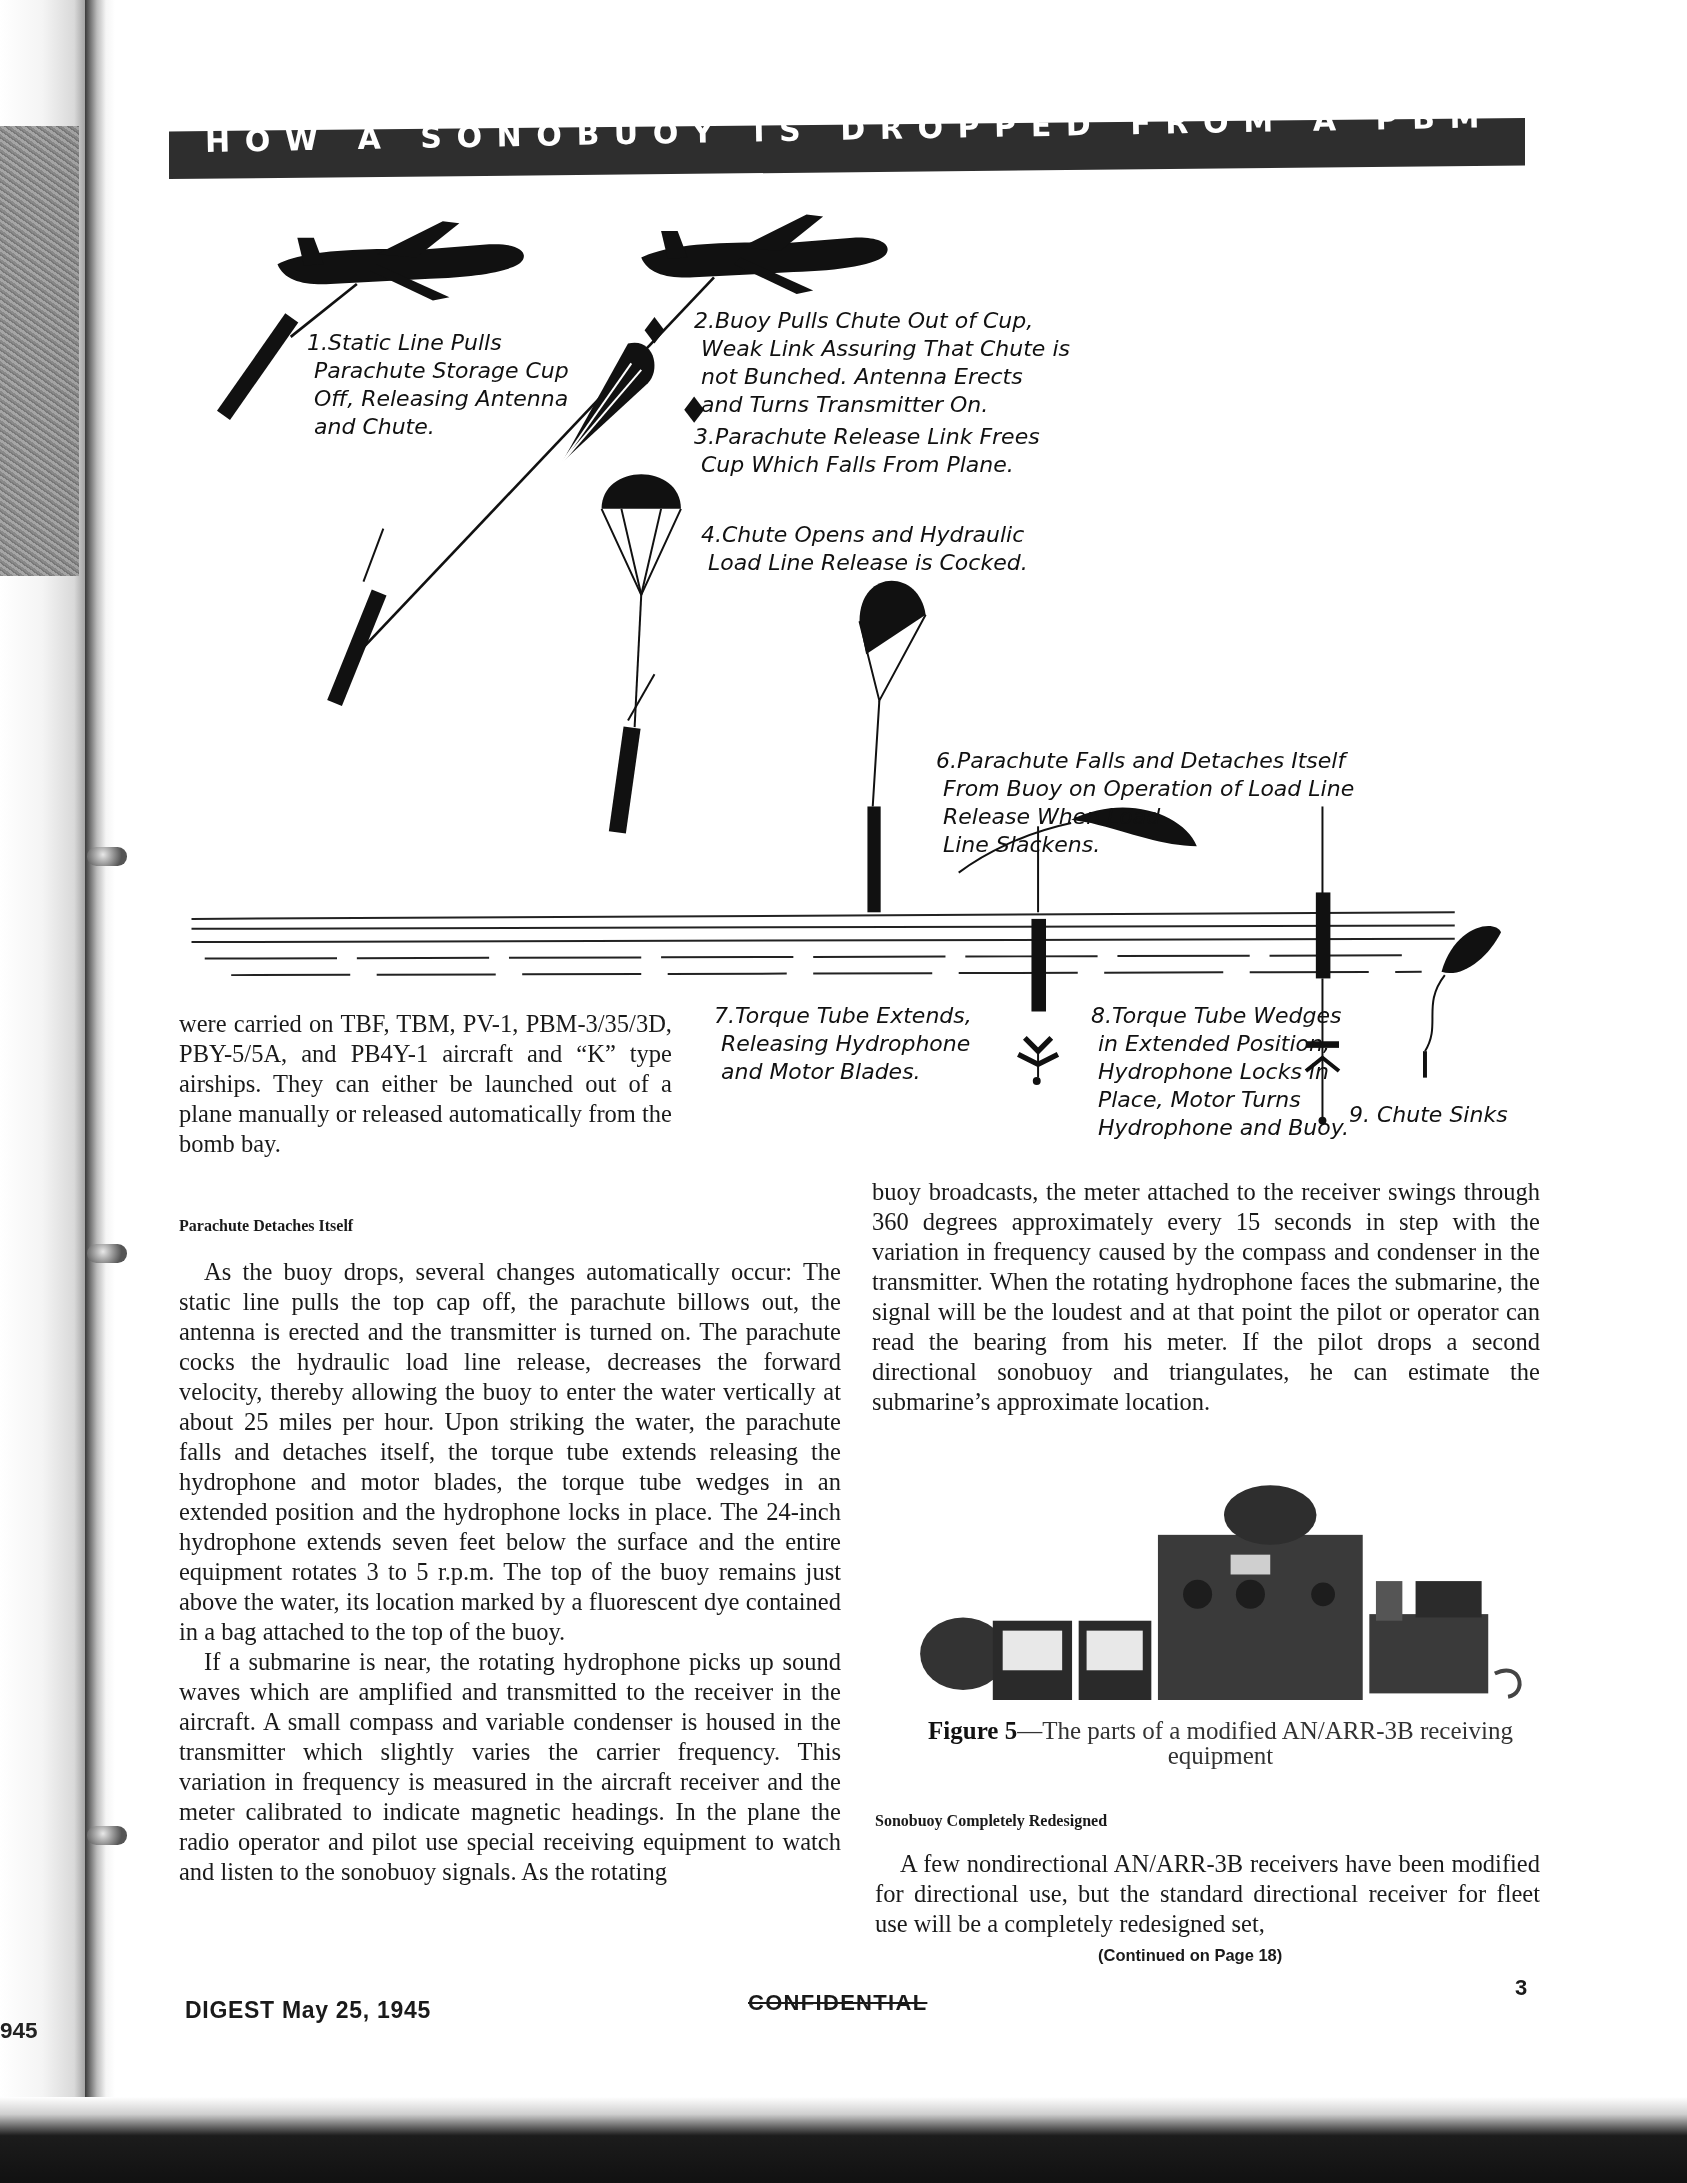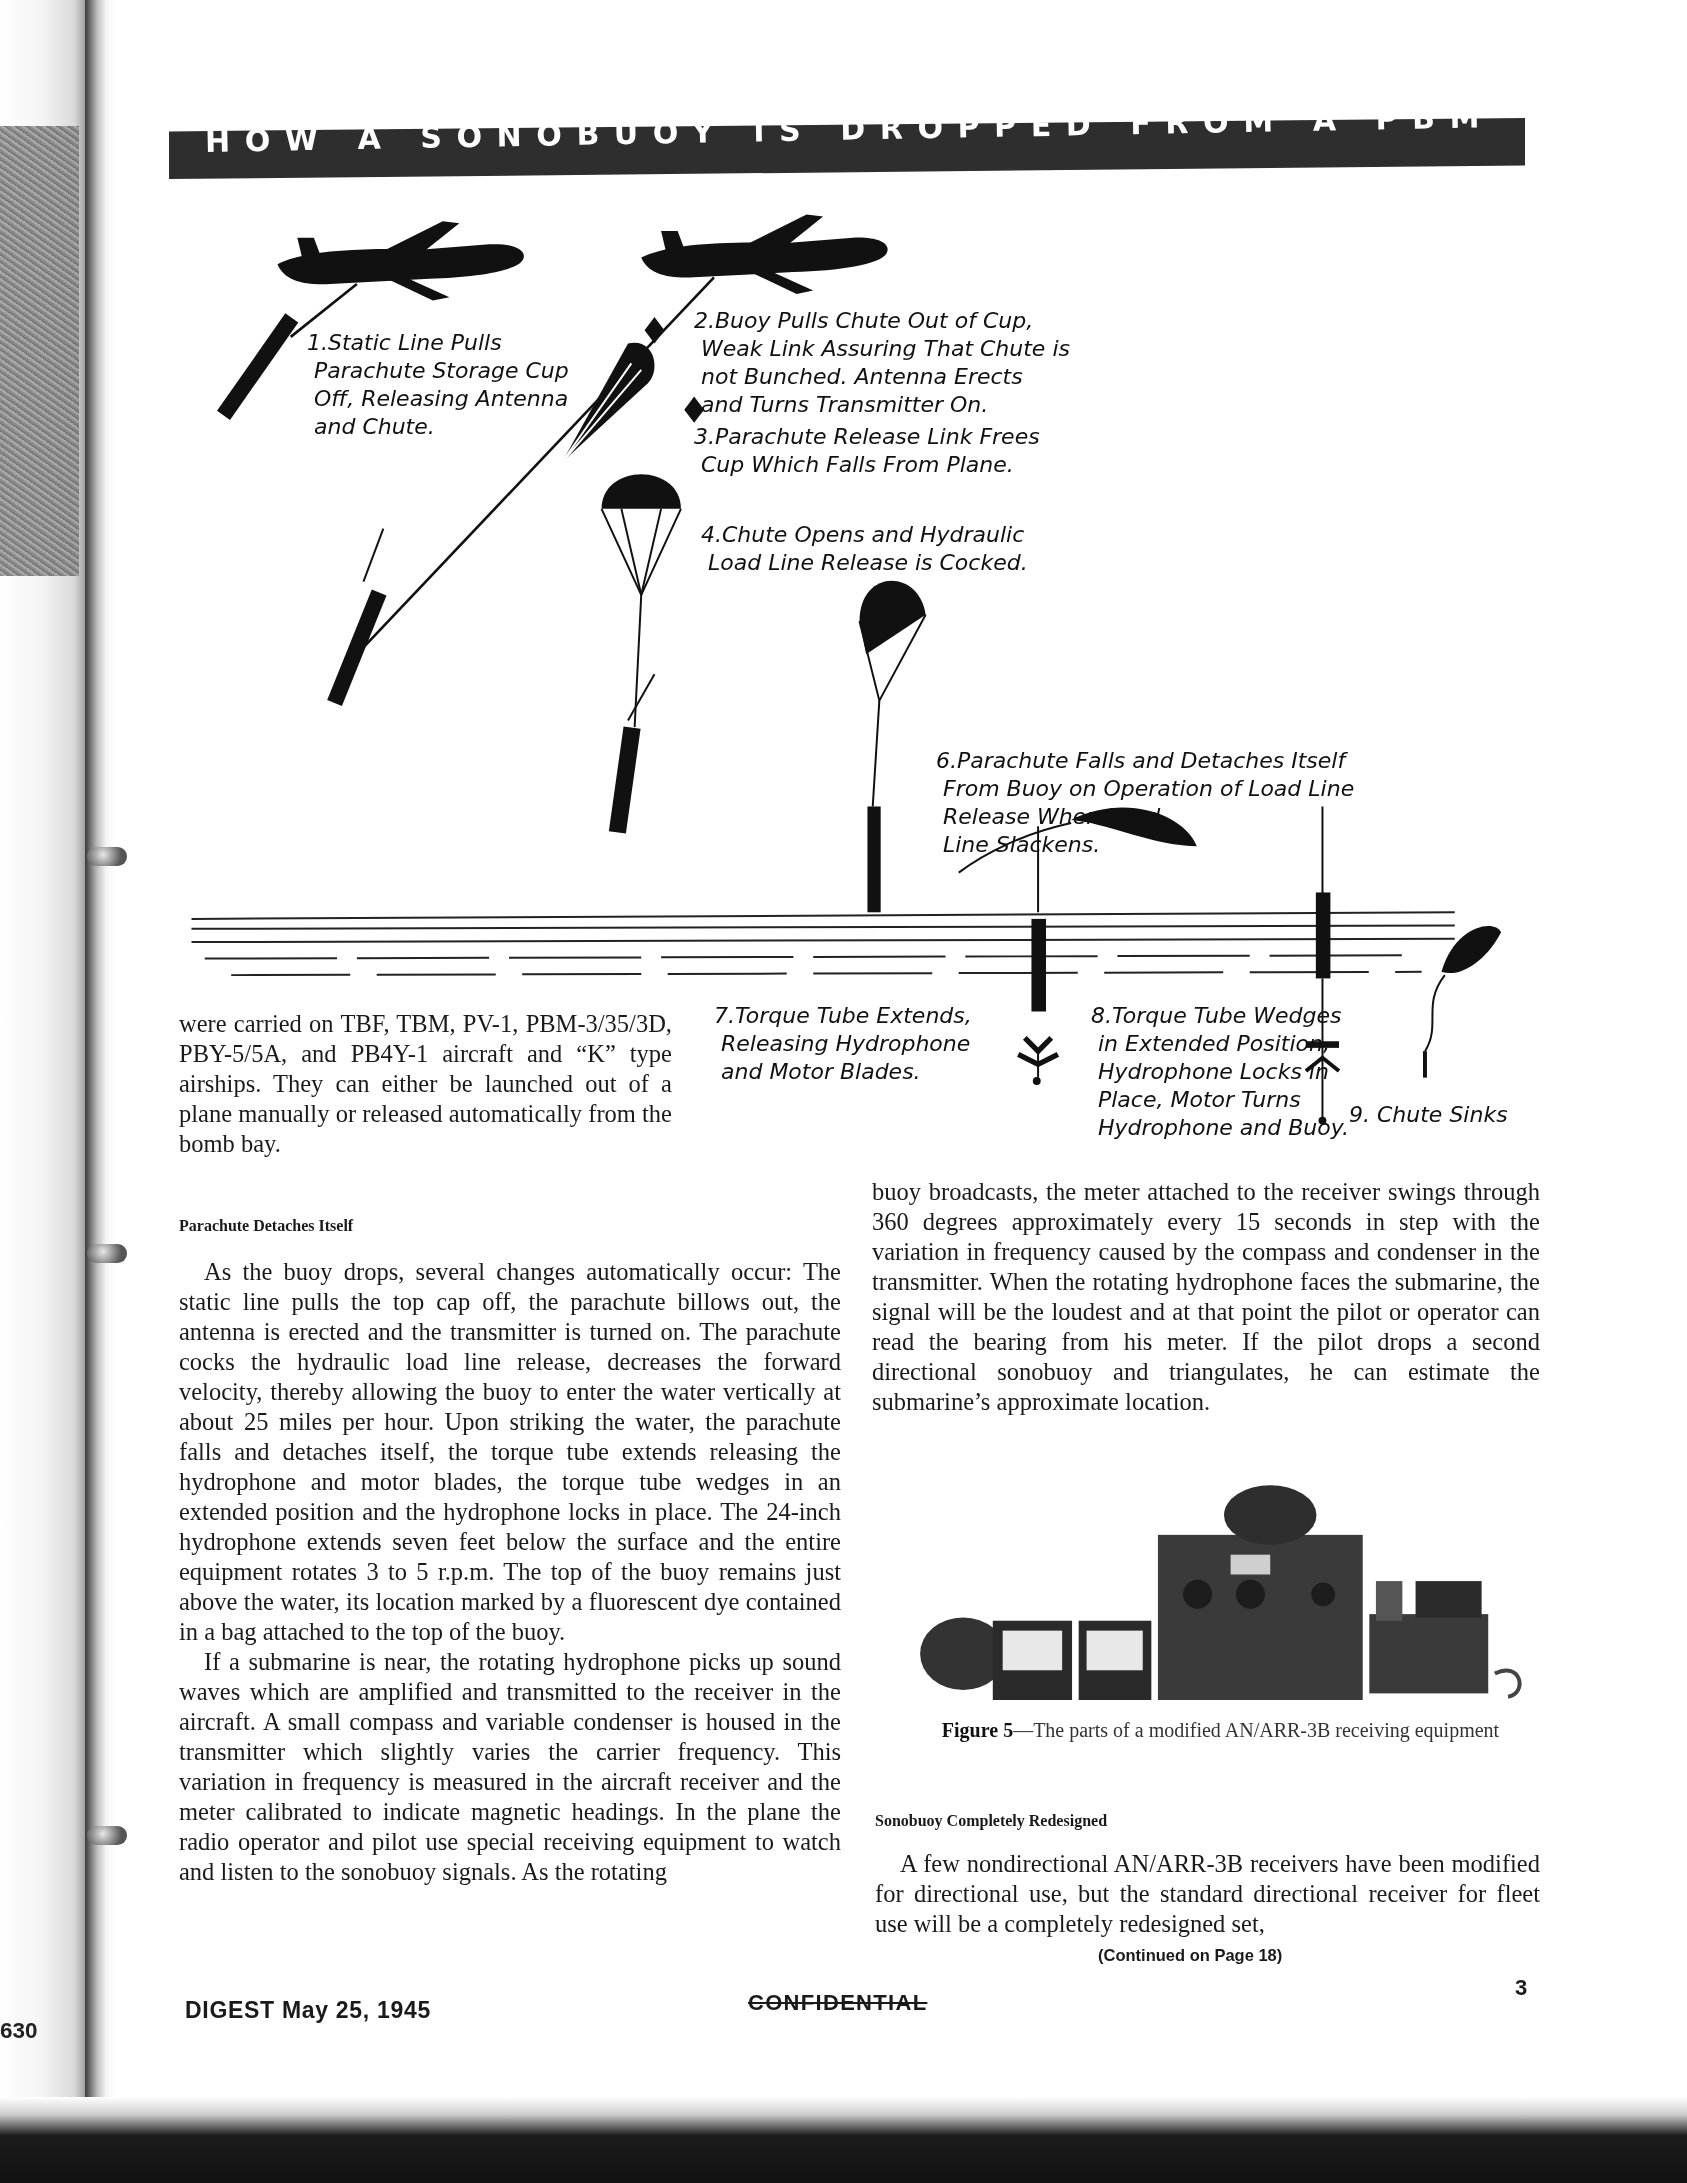--- a/index.html
+++ b/index.html
@@ -49,38 +49,38 @@
 
   
   .col { position: absolute; font-size: 24.5px; line-height: 30px; text-align: justify; }
   .col p { margin: 0; }
   .indent { text-indent: 25px; }
   .heading { font-family: Liberation Serif, serif; font-weight: bold; font-size: 16px; margin: 0; }
 
   .figure-photo { position: absolute; left: 913px; top: 1482px; width: 622px; height: 218px; }
   .caption {
     position: absolute; left: 880px; top: 1718px; width: 681px; text-align: center;
-    font-size: 20px; line-height: 25px; color: #333;
+    font-size: 25px; line-height: 25px; color: #333;
   }
   .caption b { color: #111; }
   .continued { position: absolute; left: 1098px; top: 1946px; font: bold 16.5px "Liberation Sans", sans-serif; }
   .footer-digest { position: absolute; left: 185px; top: 1997px; font: bold 23px "Liberation Sans", sans-serif; letter-spacing: 0.7px; }
   .footer-confidential { position: absolute; left: 748px; top: 1990px; font: bold 22px "Liberation Sans", sans-serif; text-decoration: line-through; letter-spacing: 1.3px; }
   .page-number { position: absolute; left: 1515px; top: 1975px; font: bold 22px "Liberation Sans", sans-serif; }
 </style>
 </head>
 <body>
 
 <div class="left-strip"></div>
 <div class="photo-edge"></div>
 <div class="binding"></div>
 <div class="ring" style="top:847px"></div>
 <div class="ring" style="top:1244px"></div>
 <div class="ring" style="top:1826px"></div>
-<div class="side-year">630</div>
+<div class="side-year">945</div>
 
 <div class="banner"></div>
 <div class="banner-text">HOW A SONOBUOY IS DROPPED FROM A PBM</div>
 
 <div class="diagram">
   <svg width="1389" height="959" viewBox="0 0 2100 1450">
 
     <g transform="translate(170,30)">
       <path d="M0,70 C40,50 120,45 220,48 L320,40 C360,38 380,50 370,65 C360,80 300,90 230,92 L80,100 C40,102 10,95 0,70 Z" fill="#111"></path>
       <path d="M30,30 L55,30 L70,70 L40,72 Z" fill="#111"></path>

